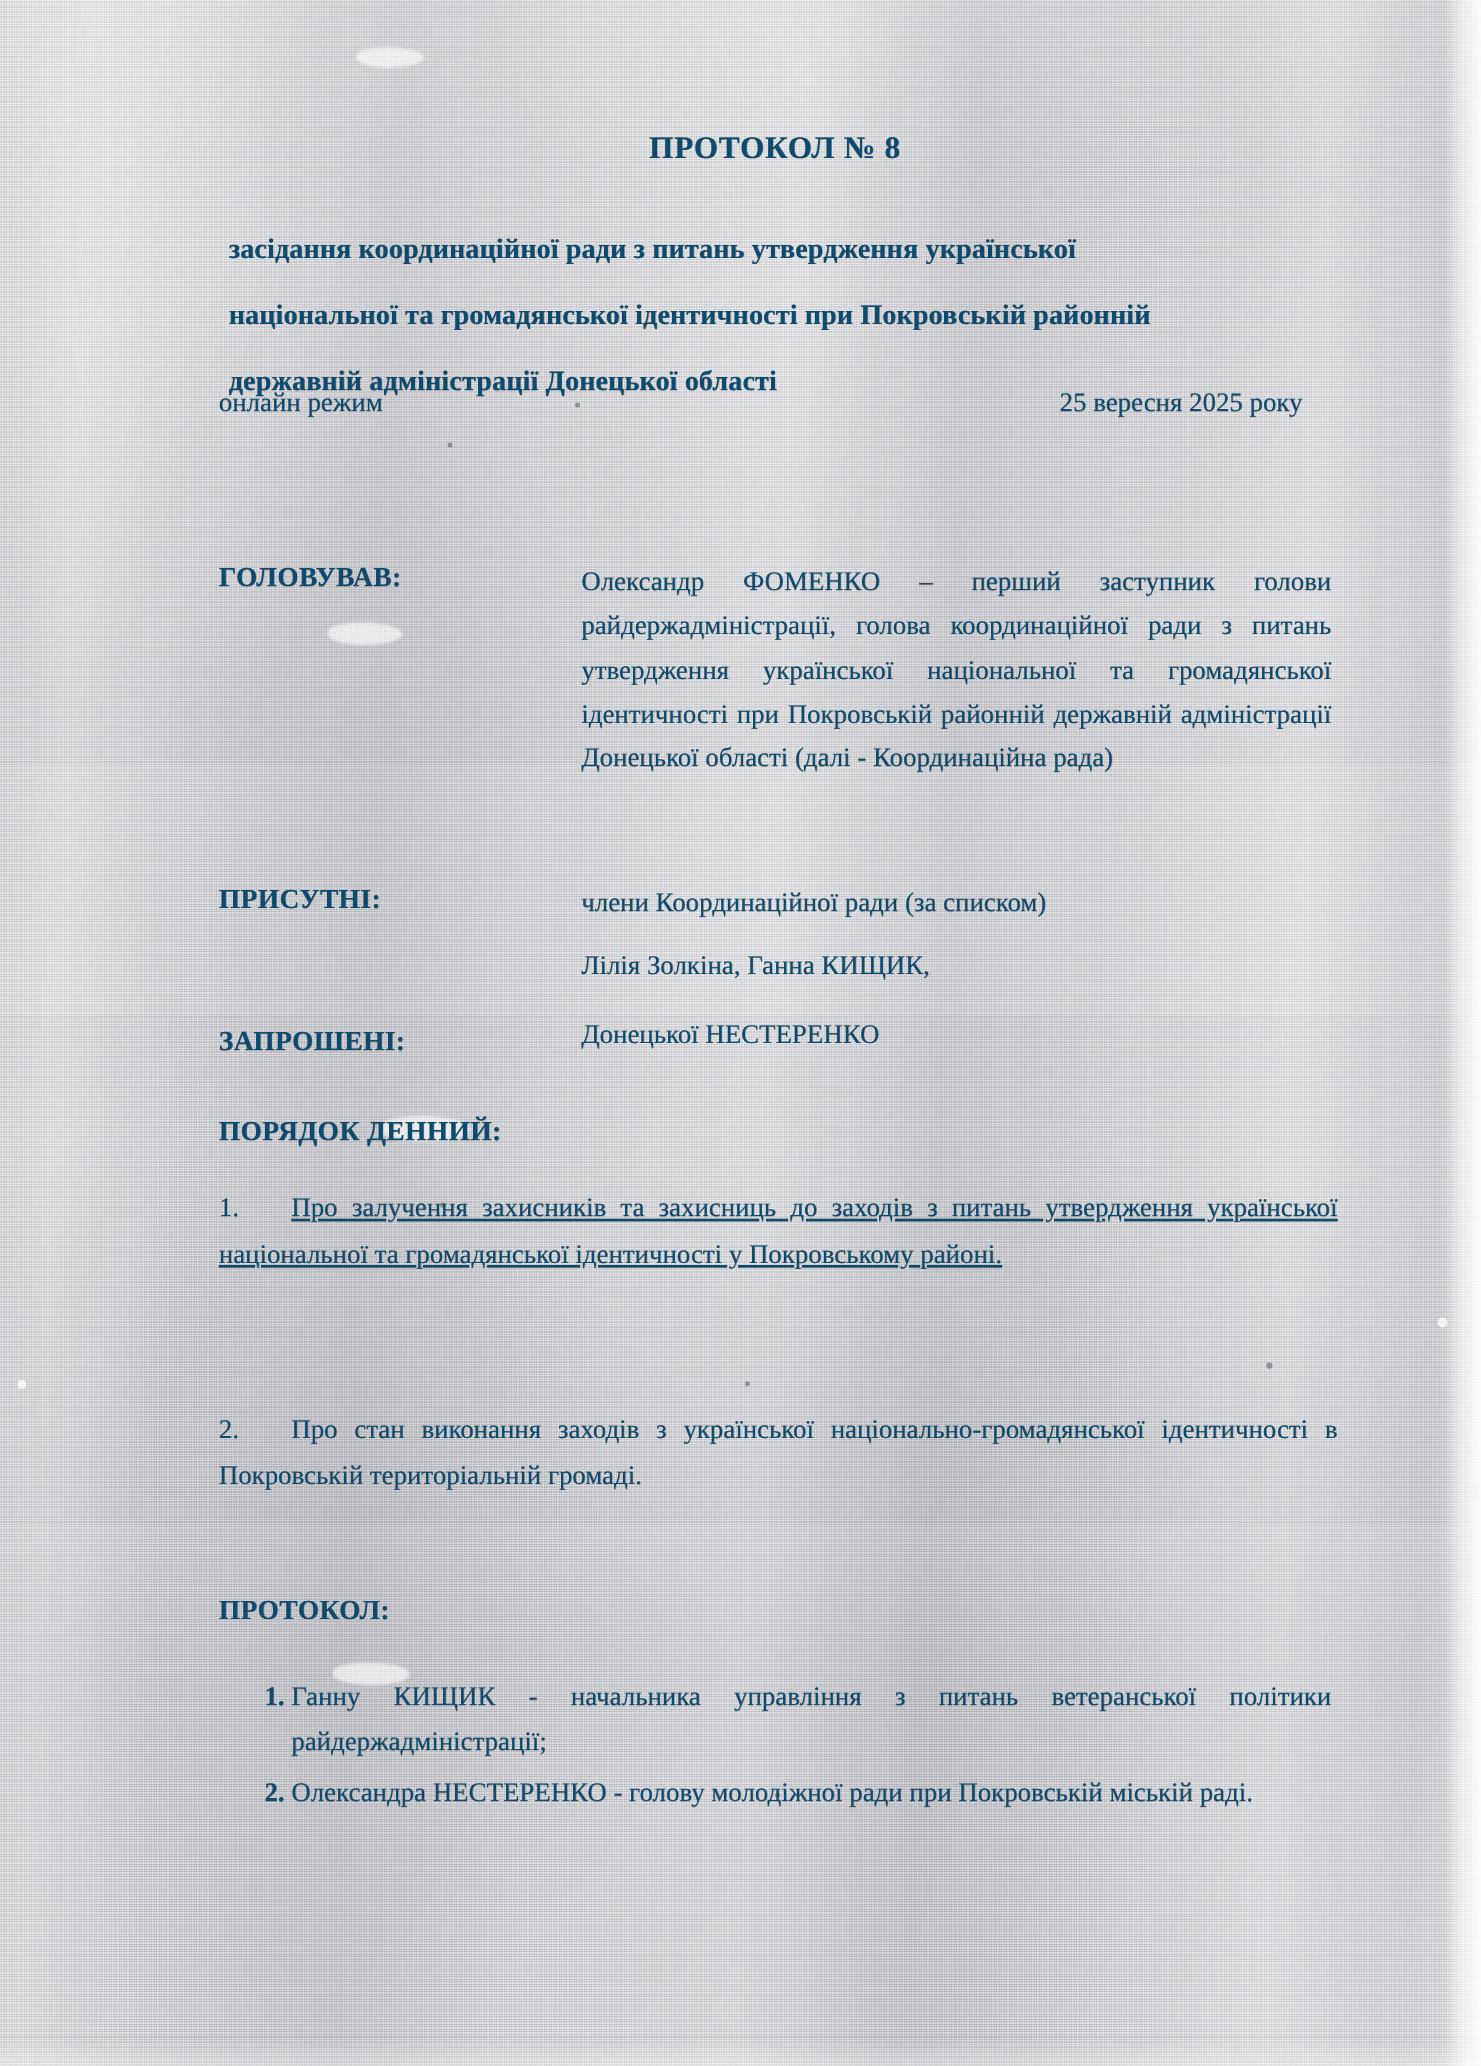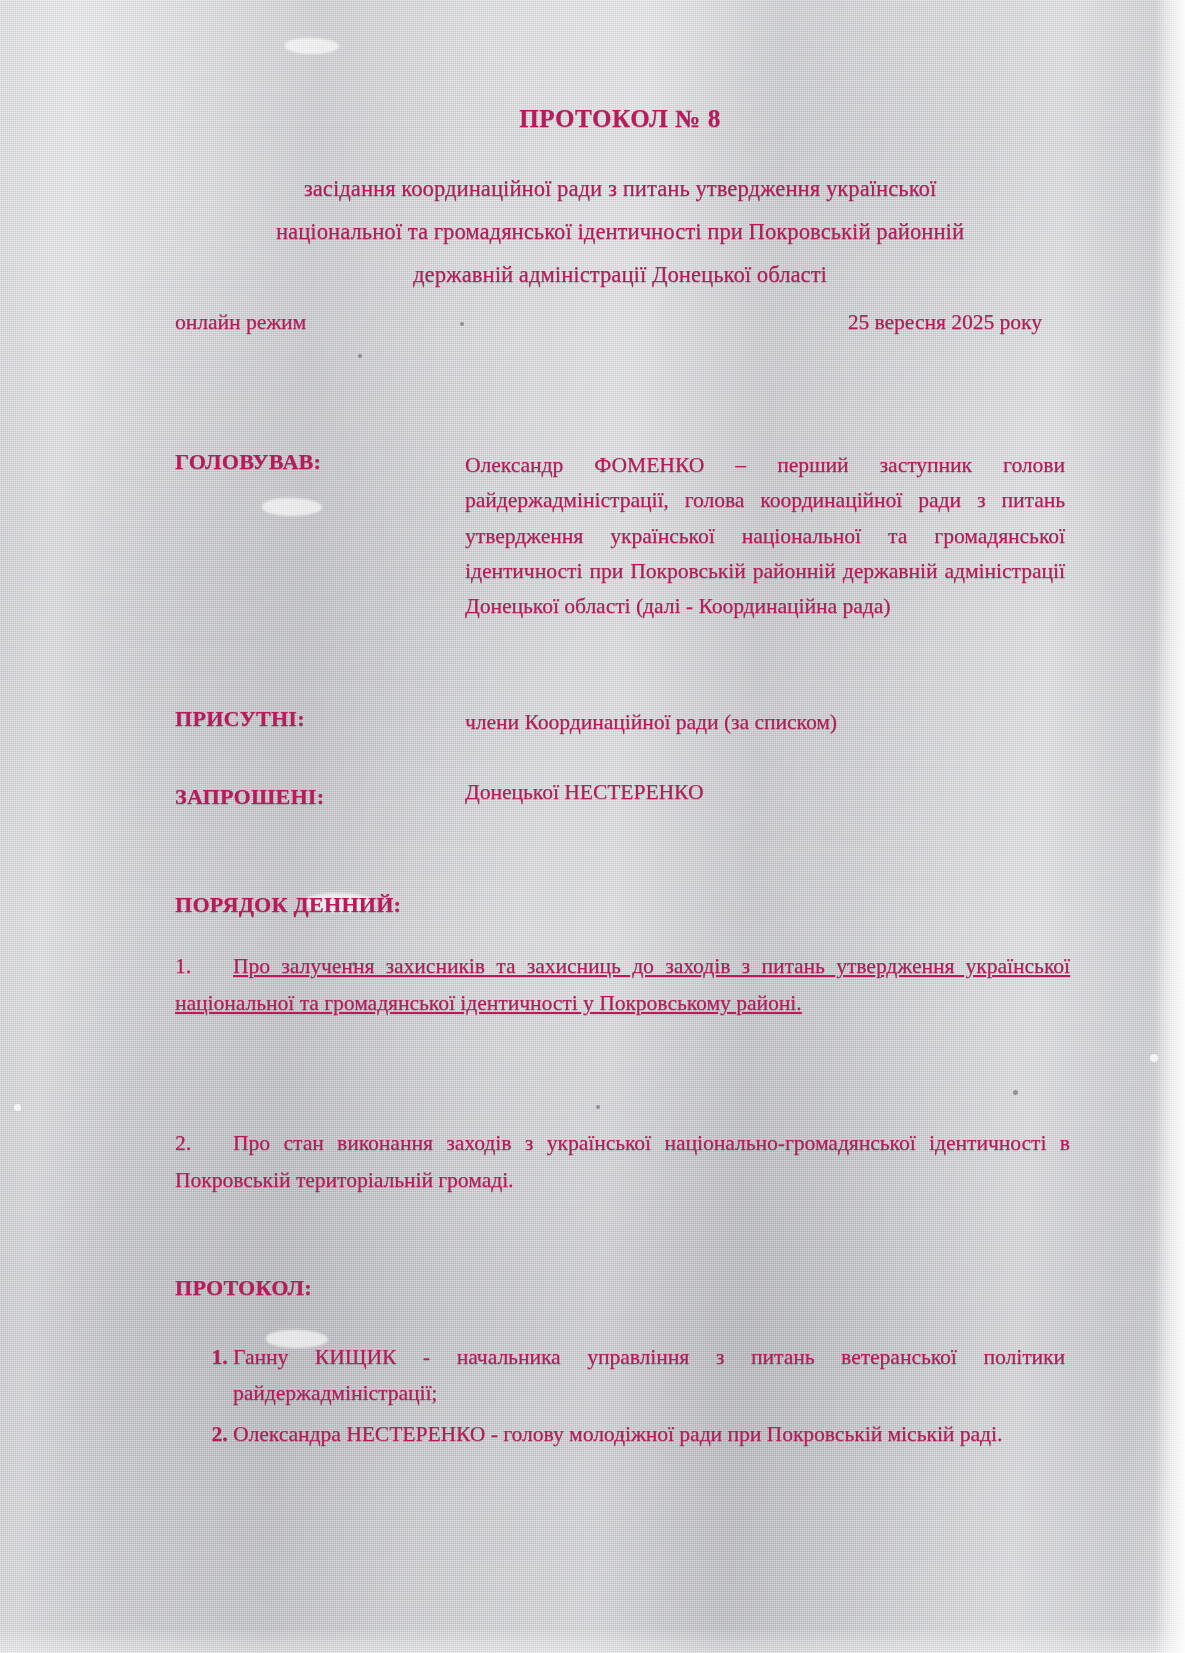--- a/index.html
+++ b/index.html
@@ -93,38 +93,37 @@
     padding: 0;
   }
   .page-body {
     position: absolute;
     left: 175px;
     top: 0;
     width: 890px;
   }
 
   .ink {
-    color: #be185d;
+    color: #0c4a6e;
     text-shadow: 0.5px 0 0 rgba(40,40,48,0.30), 0 0.5px 0 rgba(40,40,48,0.22);
   }
 
   
   .doc-title {
     text-align: center;
     font-weight: bold;
     font-size: 25px;
     letter-spacing: 0.6px;
     margin: 0;
   }
   .doc-subtitle {
-    text-align: center;
-    font-weight: normal;
+    font-weight: bold;
     font-size: 22.5px;
     line-height: 1.56;
-    margin: 8px;
+    margin: 18px;
     letter-spacing: 0.1px;
   }
 
   
   .dateline {
     display: flex;
     justify-content: space-between;
     align-items: baseline;
     font-size: 21.5px;
   }
@@ -243,20 +242,21 @@
   </div>
 
   <div class="page-body field-row" style="top:705px;">
     <div class="field-label ink">ПРИСУТНІ:</div>
     <div class="field-value plain ink">члени Координаційної ради (за списком)</div>
   </div>
 
   <div class="page-body field-row" style="top:755px;align-items:flex-end;">
     <div class="field-label ink">ЗАПРОШЕНІ:</div>
     <div style="flex:1 1 auto;">
+      <div class="field-value plain ink">Лілія Золкіна, Ганна КИЩИК,</div>
       <div class="field-value plain ink" style="margin-top:20px;">Донецької НЕСТЕРЕНКО</div>
     </div>
   </div>
 
   <div class="page-body" style="top:892px;">
     <div class="section-head ink">ПОРЯДОК ДЕННИЙ:</div>
   </div>
 
   <div class="page-body agenda-item ink" style="top:948px; width:895px;text-decoration:underline;">
     <span class="num">1.</span><span>Про залучення захисників та захисниць до заходів з питань утвердження української національної та громадянської ідентичності у Покровському районі.</span>

